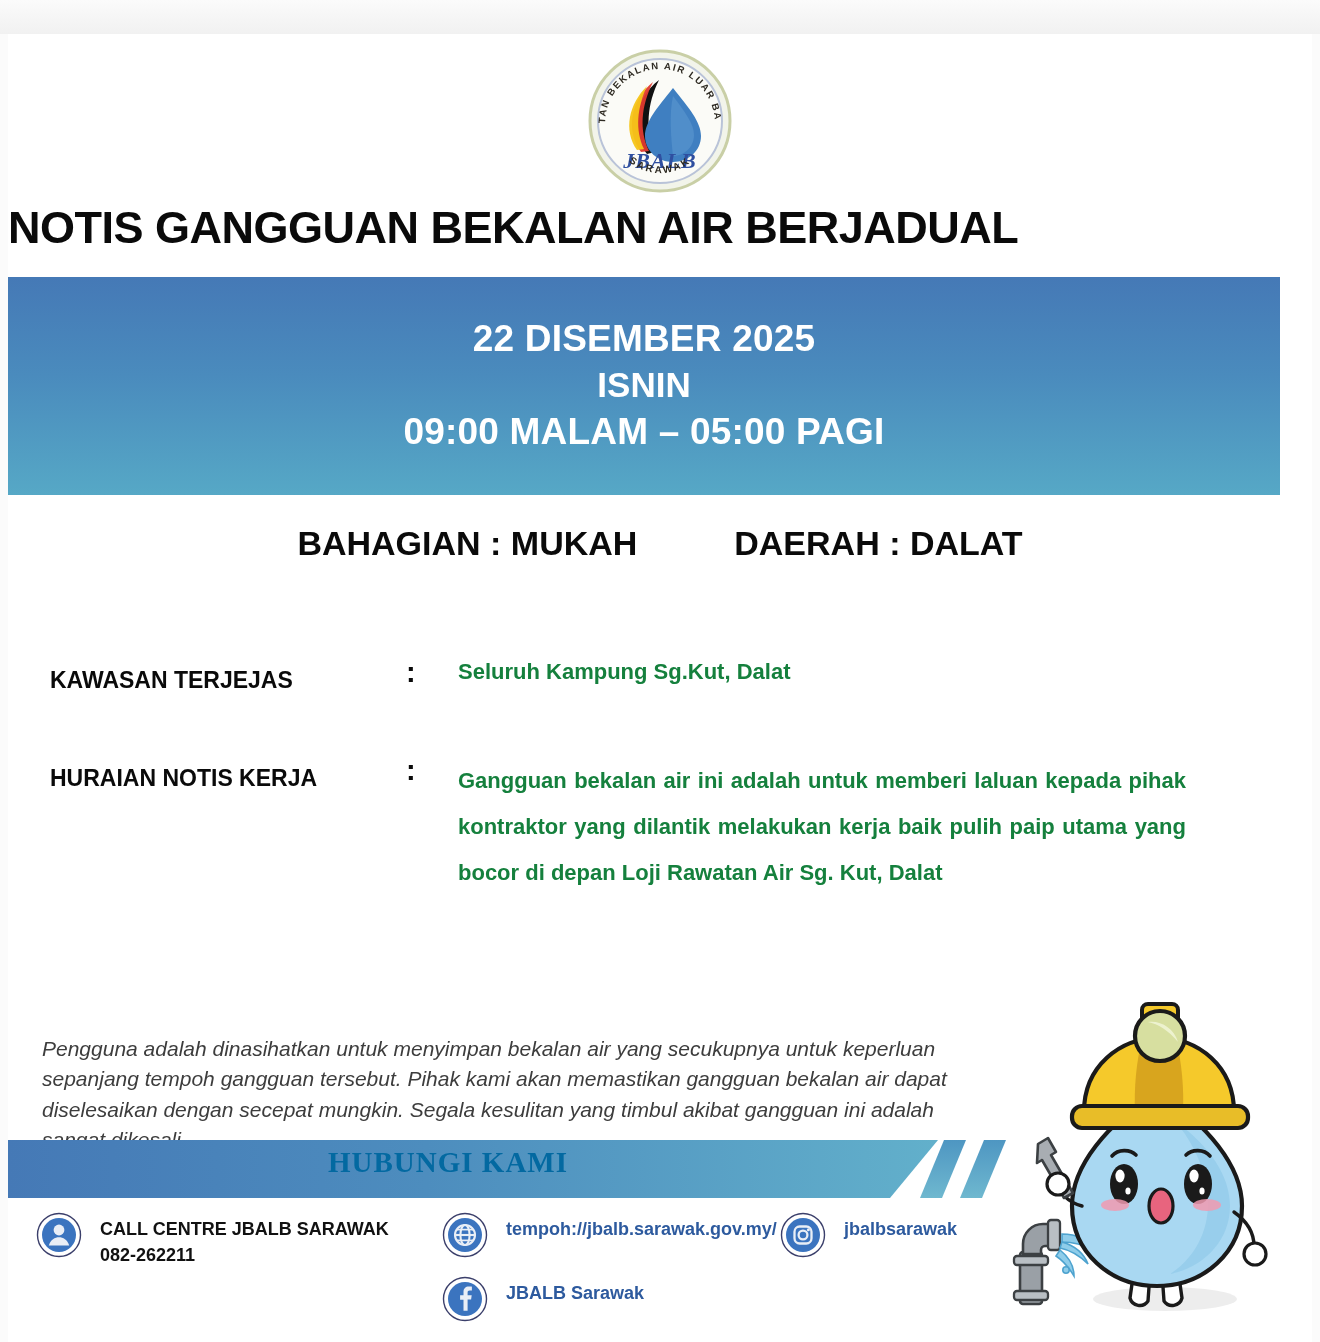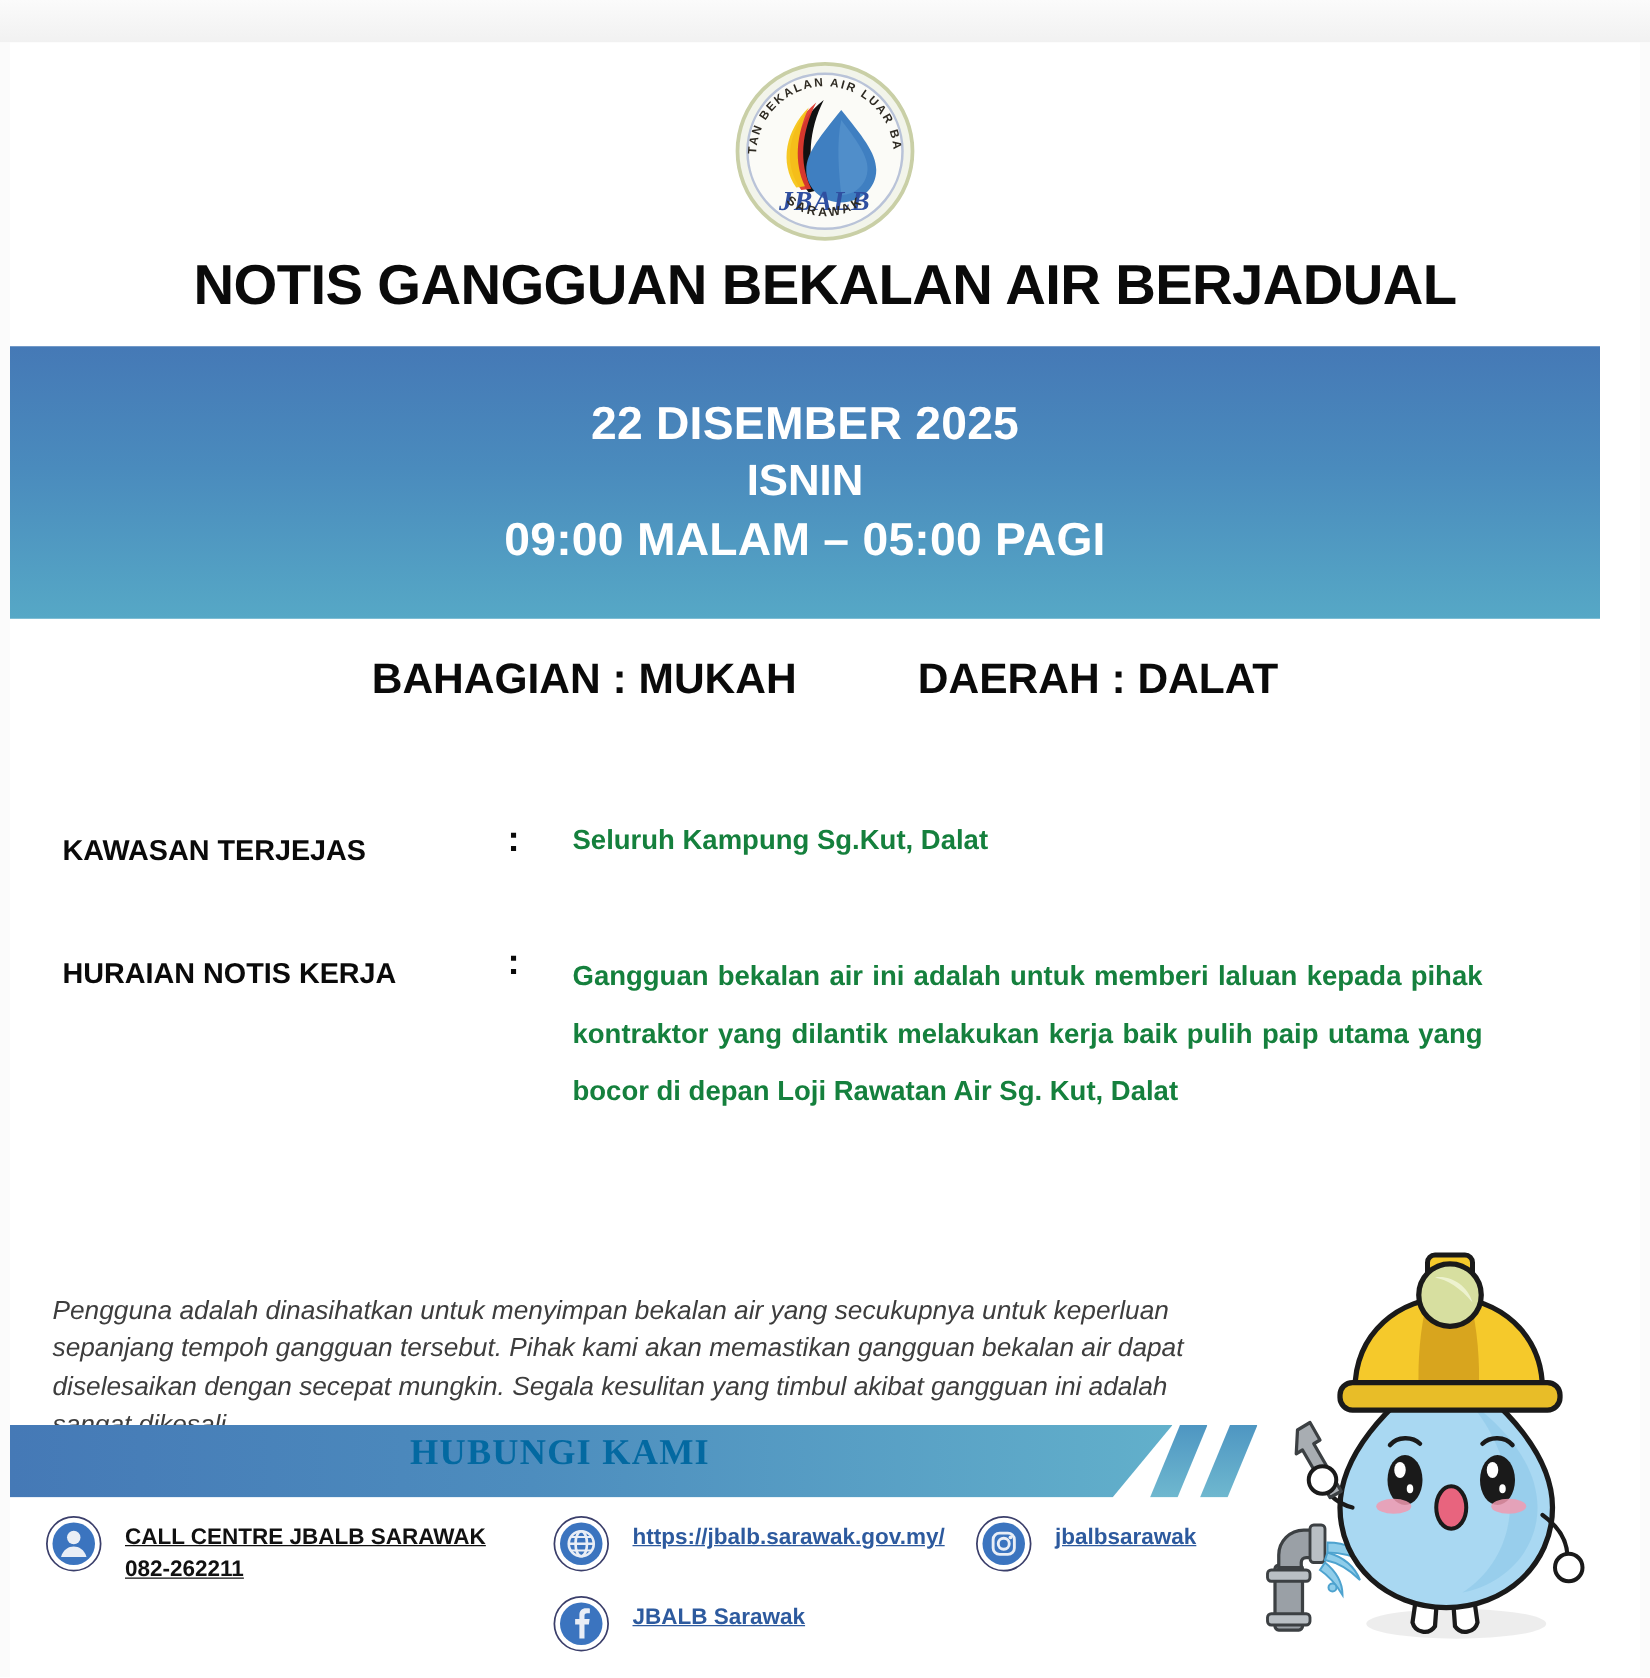--- a/index.html
+++ b/index.html
@@ -58,21 +58,20 @@
     height: 150px;
   }
   .logo-svg { display: block; width: 150px; height: 150px; }
 
   
   .main-title {
     position: absolute;
     left: 0;
     top: 168px;
     width: 1304px;
-    text-align: center;
     font-size: 45px;
     font-weight: 800;
     letter-spacing: -0.5px;
     color: #0a0a0a;
     font-family: "Liberation Sans", sans-serif;
     white-space: nowrap;
   }
 
   
   .date-band {
@@ -236,21 +235,20 @@
   }
   .cicon svg { display: block; width: 46px; height: 46px; }
   .ctext {
     margin-left: 18px;
     font-size: 18px;
     font-weight: 700;
     color: #111;
     line-height: 1.45;
     white-space: nowrap;
     padding-top: 4px;
-    text-decoration: underline;
   }
   .ctext.blue { color: #2d5a9e; }
   #contact-call { left: 28px; top: 6px; }
   #contact-web  { left: 434px; top: 6px; }
   #contact-fb   { left: 434px; top: 70px; }
   #contact-ig   { left: 772px; top: 6px; }
 
   
   .mascot {
     position: absolute;
@@ -356,21 +354,21 @@
           <svg viewBox="0 0 46 46" xmlns="http://www.w3.org/2000/svg">
             <circle cx="23" cy="23" r="21.5" fill="#ffffff" stroke="#3b3f6b" stroke-width="1.4"></circle>
             <circle cx="23" cy="23" r="17" fill="#3b74bf"></circle>
             <circle cx="23" cy="23" r="10" fill="none" stroke="#e9eef6" stroke-width="2.1"></circle>
             <ellipse cx="23" cy="23" rx="4.6" ry="10" fill="none" stroke="#e9eef6" stroke-width="2.1"></ellipse>
             <line x1="13" y1="23" x2="33" y2="23" stroke="#e9eef6" stroke-width="2.1"></line>
             <line x1="15" y1="17.6" x2="31" y2="17.6" stroke="#e9eef6" stroke-width="1.7"></line>
             <line x1="15" y1="28.4" x2="31" y2="28.4" stroke="#e9eef6" stroke-width="1.7"></line>
           </svg>
         </span>
-        <span class="ctext blue">https://jbalb.sarawak.gov.my/</span>
+        <span class="ctext blue">tempoh://jbalb.sarawak.gov.my/</span>
       </div>
 
       <div class="contact" id="contact-ig">
         <span class="cicon">
           <svg viewBox="0 0 46 46" xmlns="http://www.w3.org/2000/svg">
             <circle cx="23" cy="23" r="21.5" fill="#ffffff" stroke="#3b3f6b" stroke-width="1.4"></circle>
             <circle cx="23" cy="23" r="17" fill="#3b74bf"></circle>
             <rect x="14.5" y="14.5" width="17" height="17" rx="5.2" fill="none" stroke="#e9eef6" stroke-width="2.3"></rect>
             <circle cx="23" cy="23" r="4.4" fill="none" stroke="#e9eef6" stroke-width="2.3"></circle>
             <circle cx="28.4" cy="17.8" r="1.5" fill="#e9eef6"></circle>

